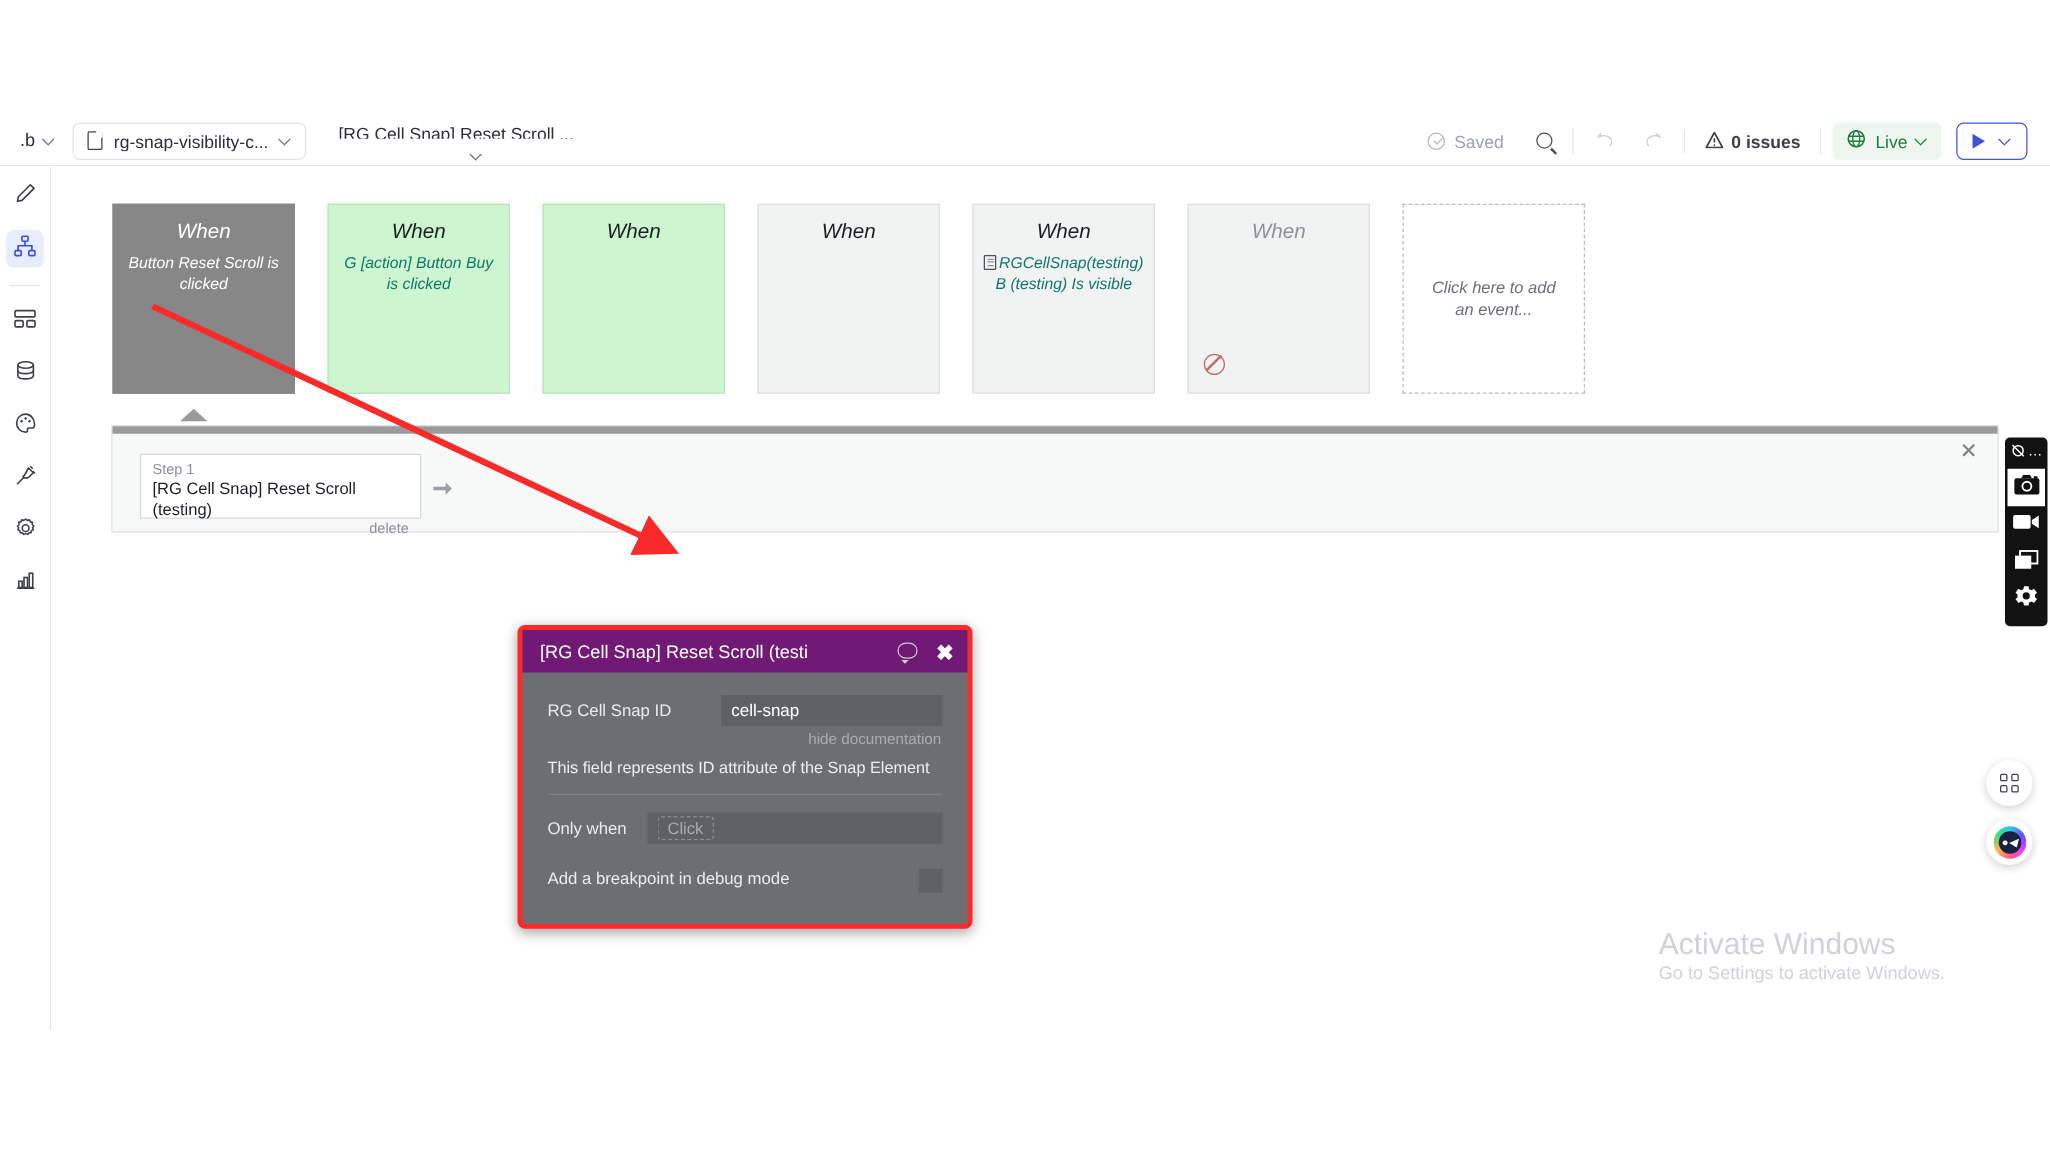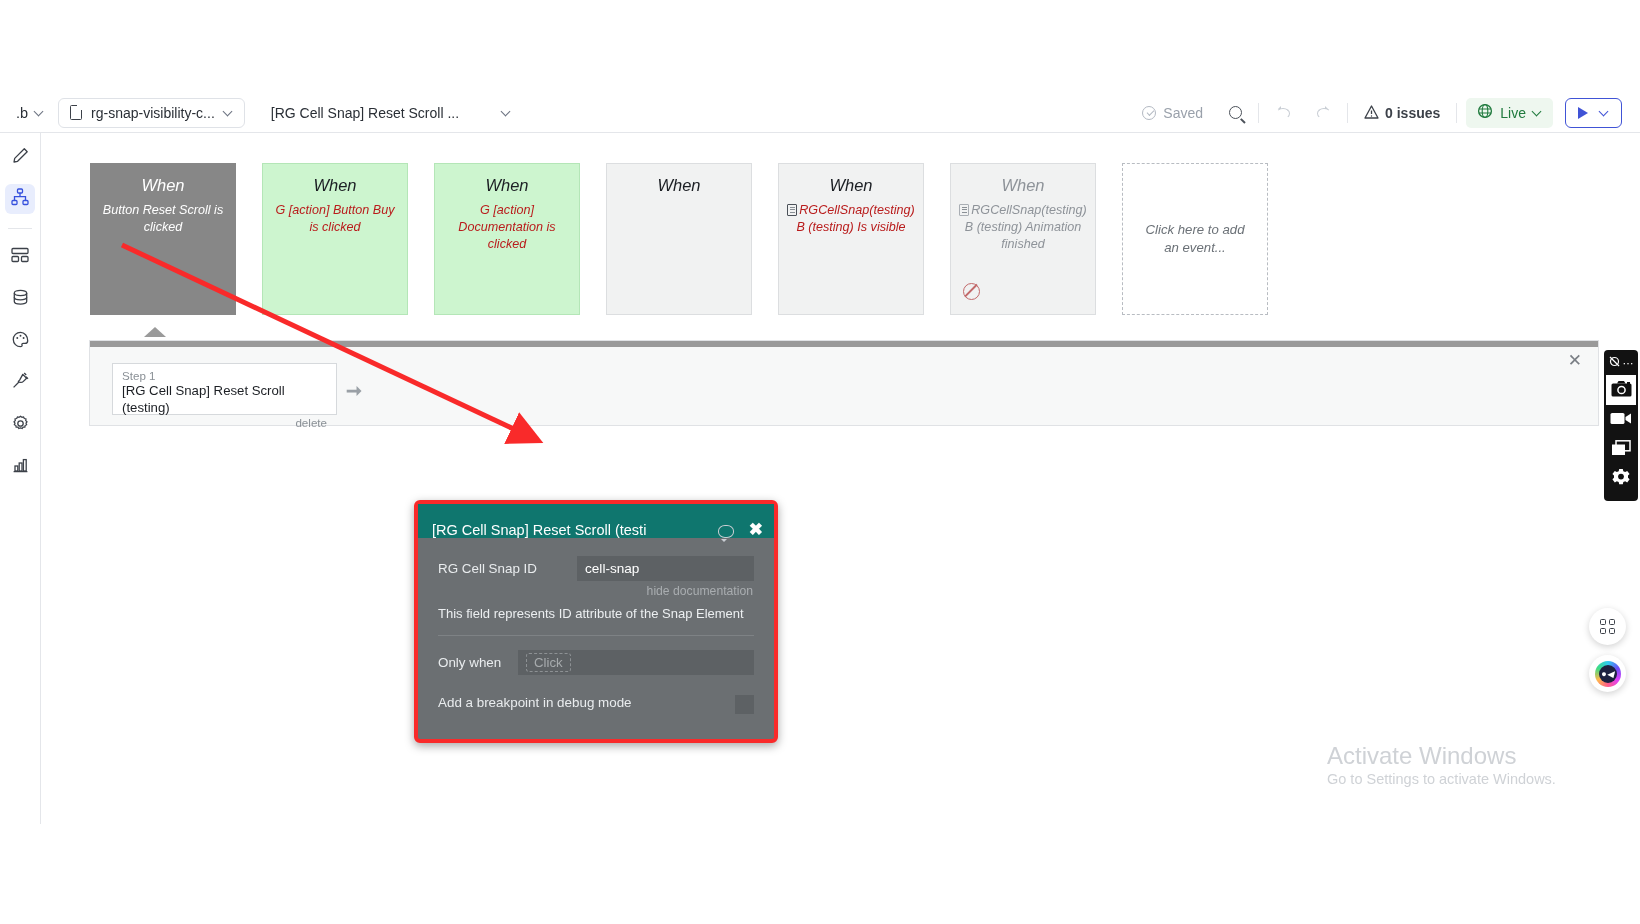--- a/index.html
+++ b/index.html
@@ -36,21 +36,21 @@
     border-right: 1.6px solid #6b7280; border-bottom: 1.6px solid #6b7280;
     transform: rotate(45deg);
   }
   .pill {
     display: flex; align-items: center; gap: 9px;
     height: 30px; padding: 0 11px;
     border: 1px solid #dfe2e7; border-radius: 6px;
     background: #fff; font-size: 14px; color: #2a2f36;
     margin-left: 14px; white-space: nowrap;
   }
-  .pill.plain { border-color: transparent; }
+  .pill.plain { border-color: transparent; flex-direction: column; }
   .pill .lbl { max-width: 180px; overflow: hidden; text-overflow: ellipsis; }
   .doc-ic {
     width: 12px; height: 15px; border: 1.4px solid #3c4149;
     border-radius: 1.5px; position: relative; flex: none;
   }
   .doc-ic::after {
     content: ""; position: absolute; right: -1.4px; top: -1.4px;
     border-width: 5px 5px 0 0; border-style: solid;
     border-color: #fff #fff transparent transparent;
   }
@@ -171,21 +171,21 @@
     display: flex; gap: 26px;
   }
   .ev {
     width: 146px; height: 152px;
     padding: 12px 8px 0 8px;
     text-align: center; position: relative; font-style: italic;
   }
   .ev .when {
     font-size: 16.5px; color: #1c1f24; margin-bottom: 6px; line-height: 1.2;
   }
-  .ev .desc { font-size: 12.6px; line-height: 1.35; color: #b91c1c; }
+  .ev .desc { font-size: 12.6px; line-height: 1.35; color: #0f766e; }
   .ev.selected { background: #878787; border: 1px solid #878787; }
   .ev.selected .when, .ev.selected .desc { color: #ffffff; }
   .ev.green { background: #cdf5cf; border: 1px solid #b4e6b7; }
   .ev.grey { background: #f1f2f2; border: 1px solid #dcdee0; }
   .ev.dim .when, .ev.dim .desc { color: #8e9399; }
   .ev.add {
     border: 1px dashed #b8bcc2; background: #fff;
     display: flex; align-items: center; justify-content: center;
     color: #6b7177; font-size: 13.2px; line-height: 1.4; padding: 0 16px;
   }
@@ -245,22 +245,22 @@
   }
 
   
   .modal-wrap { position: absolute; left: 373px; top: 367px; }
   .modal {
     width: 364px; background: #6b6f72;
     border: 4px solid #f92a2a; border-radius: 6px;
     box-shadow: 0 3px 10px rgba(0,0,0,0.35);
   }
   .modal-head {
-    height: 34px; background: #0f766e;
-    display: flex; align-items: flex-end; padding: 10px 11px 0 14px;
+    height: 34px; background: #701a75;
+    display: flex; align-items: flex-start; padding: 10px 11px 0 14px;
   }
   .modal-title {
     color: #ffffff; font-size: 14.5px; white-space: nowrap;
     overflow: hidden; flex: 1;
   }
   .bubble-ic {
     width: 16px; height: 13px; border: 1.6px solid #c9ced3;
     border-radius: 7px/6px; position: relative; margin-right: 15px; flex: none;
   }
   .bubble-ic::after {
@@ -517,35 +517,33 @@
         <div class="desc">Button Reset Scroll is clicked</div>
       </div>
 
       <div class="ev green">
         <div class="when">When</div>
         <div class="desc">G [action] Button Buy is clicked</div>
       </div>
 
       <div class="ev green">
         <div class="when">When</div>
-        <div class="desc">G [action] Documentation is clicked</div>
       </div>
 
       <div class="ev grey">
         <div class="when">When</div>
       </div>
 
       <div class="ev grey">
         <div class="when">When</div>
         <div class="desc"><span class="el-ic"></span><span>RGCellSnap(testing) B (testing) Is visible</span></div>
       </div>
 
       <div class="ev grey dim">
         <div class="when">When</div>
-        <div class="desc"><span class="el-ic"></span><span>RGCellSnap(testing) B (testing) Animation finished</span></div>
         <div class="no-ic"></div>
       </div>
 
       <div class="ev add">
         <span>Click here to add an event...</span>
       </div>
     </div>
 
     <div class="panel-caret"></div>
     <div class="actions-panel">

